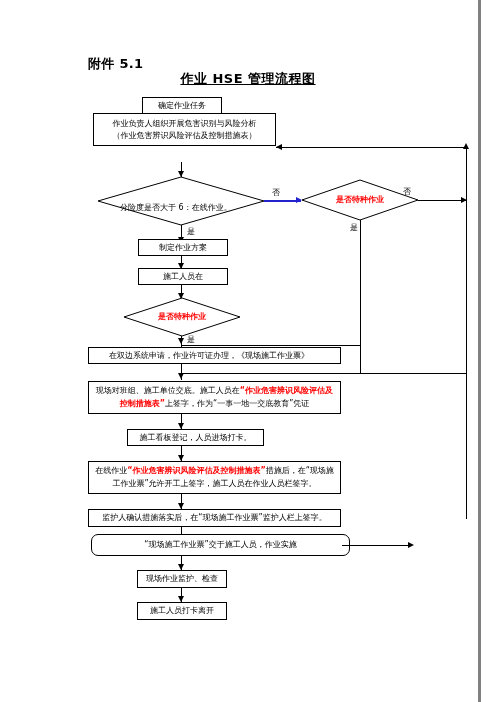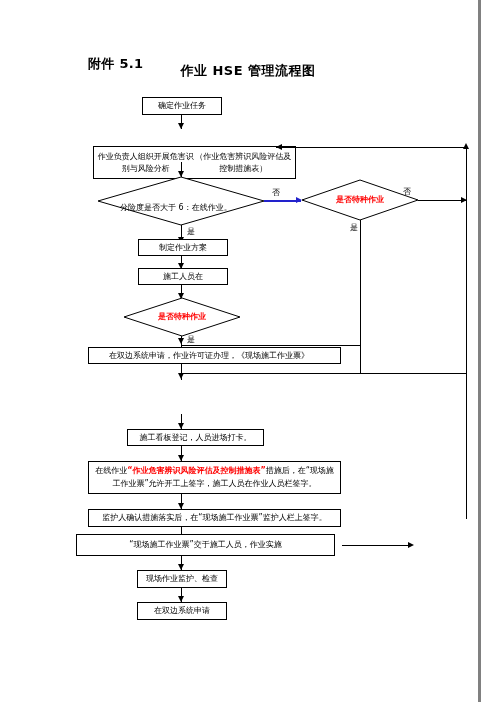--- a/index.html
+++ b/index.html
@@ -9,22 +9,22 @@
     position:relative;overflow:hidden;
   }
   #page{position:absolute;left:0;top:0;width:496px;height:702px;background:#fff;}
 
   
   .attach{
     position:absolute;left:88px;top:55px;
     font-size:13px;color:#000;letter-spacing:.3px;font-weight:bold;
   }
   .title{
-    position:absolute;left:0;top:62px;width:496px;text-align:center;
-    font-size:13px;font-weight:bold;color:#000;letter-spacing:.5px;
+    position:absolute;left:0;top:70px;width:496px;text-align:center;
+    font-size:13px;font-weight:bold;color:#000;letter-spacing:.5px;text-decoration:underline;
   }
 
   
   .box{
     position:absolute;box-sizing:border-box;
     border:1px solid #000;background:#fff;
     display:flex;align-items:center;justify-content:center;
     text-align:center;font-size:8px;color:#000;line-height:1.45;
     padding:1px 3px;
   }
@@ -71,21 +71,21 @@
 
   <div class="attach">附件 5.1</div>
   <div class="title">作业 HSE 管理流程图</div>
 
   <div class="box" style="left:142px;top:97px;width:80px;height:18px;">
     <span>确定作业任务</span>
   </div>
   <div class="ln v" style="left:181px;top:115px;height:14px;"></div>
   <div class="arw down" style="left:178px;top:123px;"></div>
 
-  <div class="box" style="left:93px;top:146px;width:203px;height:33px;flex-direction:row;">
+  <div class="box" style="left:93px;top:113px;width:183px;height:33px;flex-direction:column;">
     <span>作业负责人组织开展危害识别与风险分析</span>
     <span>（作业危害辨识风险评估及控制措施表）</span>
   </div>
   <div class="ln v" style="left:181px;top:162px;height:15px;"></div>
   <div class="arw down" style="left:178px;top:171px;"></div>
 
   <div class="diamond" style="left:98px;top:177px;width:166px;height:48px;">
     <svg width="166" height="48" viewBox="0 0 166 48">
       <polygon points="83,0 166,24 83,48 0,24" fill="#ffffff" stroke="#000000" stroke-width="1"></polygon>
     </svg>
@@ -147,20 +147,23 @@
   <div class="ln h" style="left:181px;top:345px;width:180px;"></div>
 
   <div class="box left" style="left:88px;top:347px;width:253px;height:17px;">
     <span>在双边系统申请，作业许可证办理，《现场施工作业票》</span>
   </div>
   <div class="ln v" style="left:181px;top:364px;height:16px;"></div>
   <div class="arw down" style="left:178px;top:373px;"></div>
 
   <div class="ln h" style="left:181px;top:373px;width:285px;"></div>
 
+  <div class="box" style="left:88px;top:381px;width:253px;height:33px;line-height:1.55;">
+    <span><span>现场对班组、施工单位交底。施工人员在</span><span class="red">“作业危害辨识风险评估及控制措施表”</span><span>上签字，作为“一事一地一交底教育”凭证</span></span>
+  </div>
   <div class="ln v" style="left:181px;top:414px;height:15px;"></div>
   <div class="arw down" style="left:178px;top:423px;"></div>
 
   <div class="box" style="left:127px;top:429px;width:137px;height:17px;">
     <span>施工看板登记，人员进场打卡。</span>
   </div>
   <div class="ln v" style="left:181px;top:446px;height:15px;"></div>
   <div class="arw down" style="left:178px;top:455px;"></div>
 
   <div class="box" style="left:88px;top:461px;width:253px;height:33px;line-height:1.55;">
@@ -168,38 +171,38 @@
   </div>
   <div class="ln v" style="left:181px;top:494px;height:15px;"></div>
   <div class="arw down" style="left:178px;top:503px;"></div>
 
   <div class="box" style="left:88px;top:509px;width:253px;height:18px;">
     <span>监护人确认措施落实后，在“现场施工作业票”监护人栏上签字。</span>
   </div>
   <div class="ln v" style="left:181px;top:527px;height:14px;"></div>
   <div class="arw down" style="left:178px;top:535px;"></div>
 
-  <div class="box" style="left:76px;top:534px;width:259px;height:22px;">
+  <div class="box" style="left:91px;top:534px;width:259px;height:22px;border-radius:7px;">
     <span>“现场施工作业票”交于施工人员，作业实施</span>
   </div>
 
   <div class="ln h" style="left:342px;top:545px;width:70px;"></div>
   <div class="arw right" style="left:408px;top:542px;"></div>
 
   <div class="ln v" style="left:181px;top:556px;height:14px;"></div>
   <div class="arw down" style="left:178px;top:564px;"></div>
 
   <div class="box" style="left:137px;top:570px;width:90px;height:18px;">
     <span>现场作业监护、检查</span>
   </div>
   <div class="ln v" style="left:181px;top:588px;height:14px;"></div>
   <div class="arw down" style="left:178px;top:596px;"></div>
 
   <div class="box" style="left:137px;top:602px;width:90px;height:18px;">
-    <span>在双边系统申请</span>
+    <span>施工人员打卡离开</span>
   </div>
 
 
   <div class="ln v" style="left:466px;top:147px;height:372px;"></div>
   <div class="arw up" style="left:463px;top:143px;"></div>
   <div class="ln h" style="left:276px;top:147px;width:190px;"></div>
   <div class="arw left" style="left:276px;top:144px;"></div>
 
   <div class="edge" style="left:478px;"></div>
 

